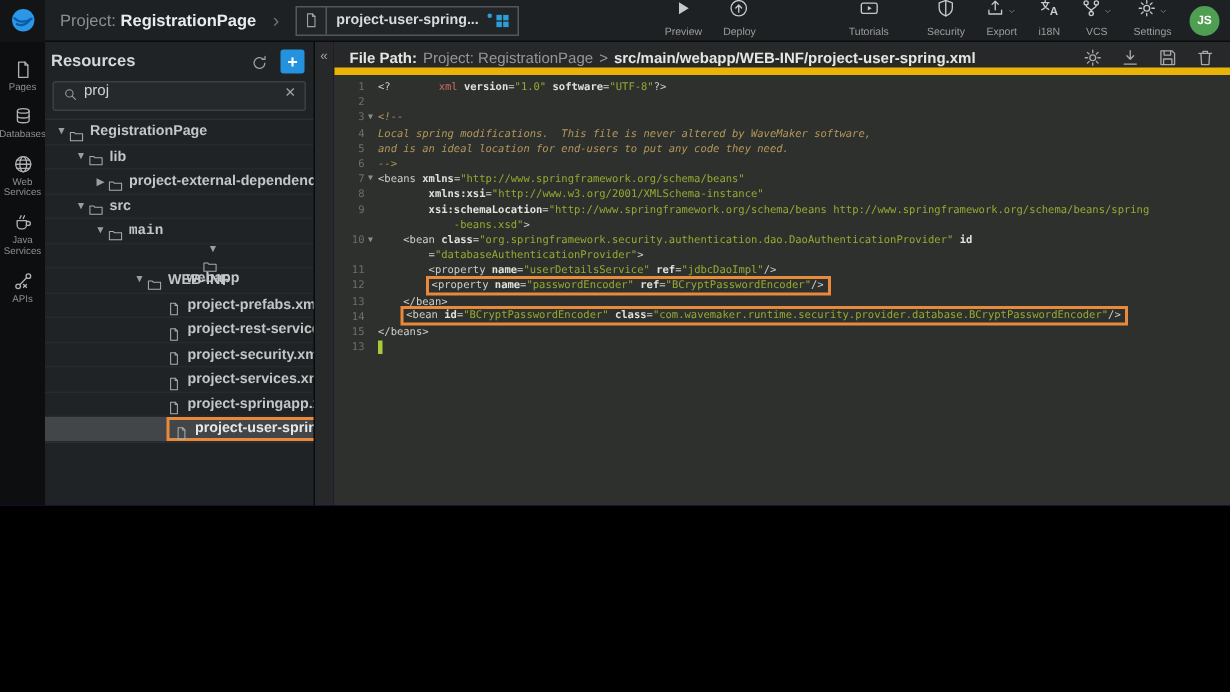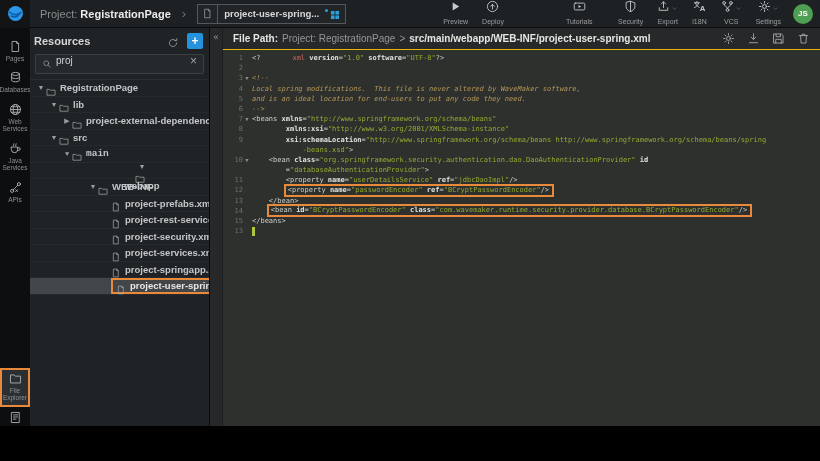--- a/index.html
+++ b/index.html
@@ -1,17 +1,17 @@
 <!DOCTYPE html>
 <html><head>
 <meta charset="utf-8">
 <style>
   * { margin:0; padding:0; box-sizing:border-box; }
   html,body { background:#000; }
-  .app { position:relative; width:820px; height:426px; overflow:hidden;
+  .app { position:relative; width:820px; height:337px; overflow:hidden;
          font-family:"Liberation Sans", sans-serif; background:#6d28d9; color:#cfd2d4; }
 
   
   .topbar { height:28px; display:flex; align-items:center; background:#1e2123; border-bottom:1px solid #0a0b0c; }
   .logo { width:30px; height:28px; background:#121415; display:grid; place-items:center; cursor:pointer; }
   .project { margin-left:10px; font-size:11px; white-space:nowrap; }
   .project .plabel { color:#8b8e90; }
   .project .pname { color:#e9ebec; font-weight:bold; }
   .bc-chev { margin:0 11px; color:#6f7375; font-size:13px; }
   .tab { display:flex; align-items:center; height:20px; border:1px solid #54585b; background:#222527;text-align:center; }
@@ -64,21 +64,21 @@
   .tree-row.selected { background:#434648; }
   .sel-box { display:flex; align-items:center; border:2px solid #e8893c; height:16px; padding:0 4px 0 3px; }
   .tree-row.selected .t-label { color:#e5e7e9; }
 
   
   .rail { width:13px; background:#26282a; border-right:1px solid #1c1e20; color:#9da1a3; font-size:9px;
           text-align:center; padding-top:4px; cursor:pointer; }
 
   
   .editor { flex:1; display:flex; flex-direction:column; background:#2e302d; min-width:0; }
-  .ed-header { height:22px; background:#26282a; border-bottom:1px solid #eab308; display:flex; align-items:center;
+  .ed-header { height:22px; background:#26282a; border-bottom:5px solid #eab308; display:flex; align-items:flex-end;
                padding:0 10px; font-size:10px; flex:none; }
   .fp-label { color:#e4e6e2; font-weight:bold; margin-right:4px; white-space:nowrap; }
   .fp-proj { color:#94979a; white-space:nowrap; }
   .fp-sep { color:#94979a; margin:0 4px; }
   .fp-path { color:#e4e6e2; font-weight:bold; white-space:nowrap; }
   .ed-icons { margin-left:auto; display:flex; gap:12px; color:#a4a9ac; align-items:center; }
   .ed-icons .tool { height:13px; cursor:pointer; }
 
   .code { flex:1; padding-top:3px; font-family:"DejaVu Sans Mono", monospace; font-size:7px; overflow:hidden; }
   .crow { display:flex; height:10.2px; line-height:10.2px; align-items:center; }

